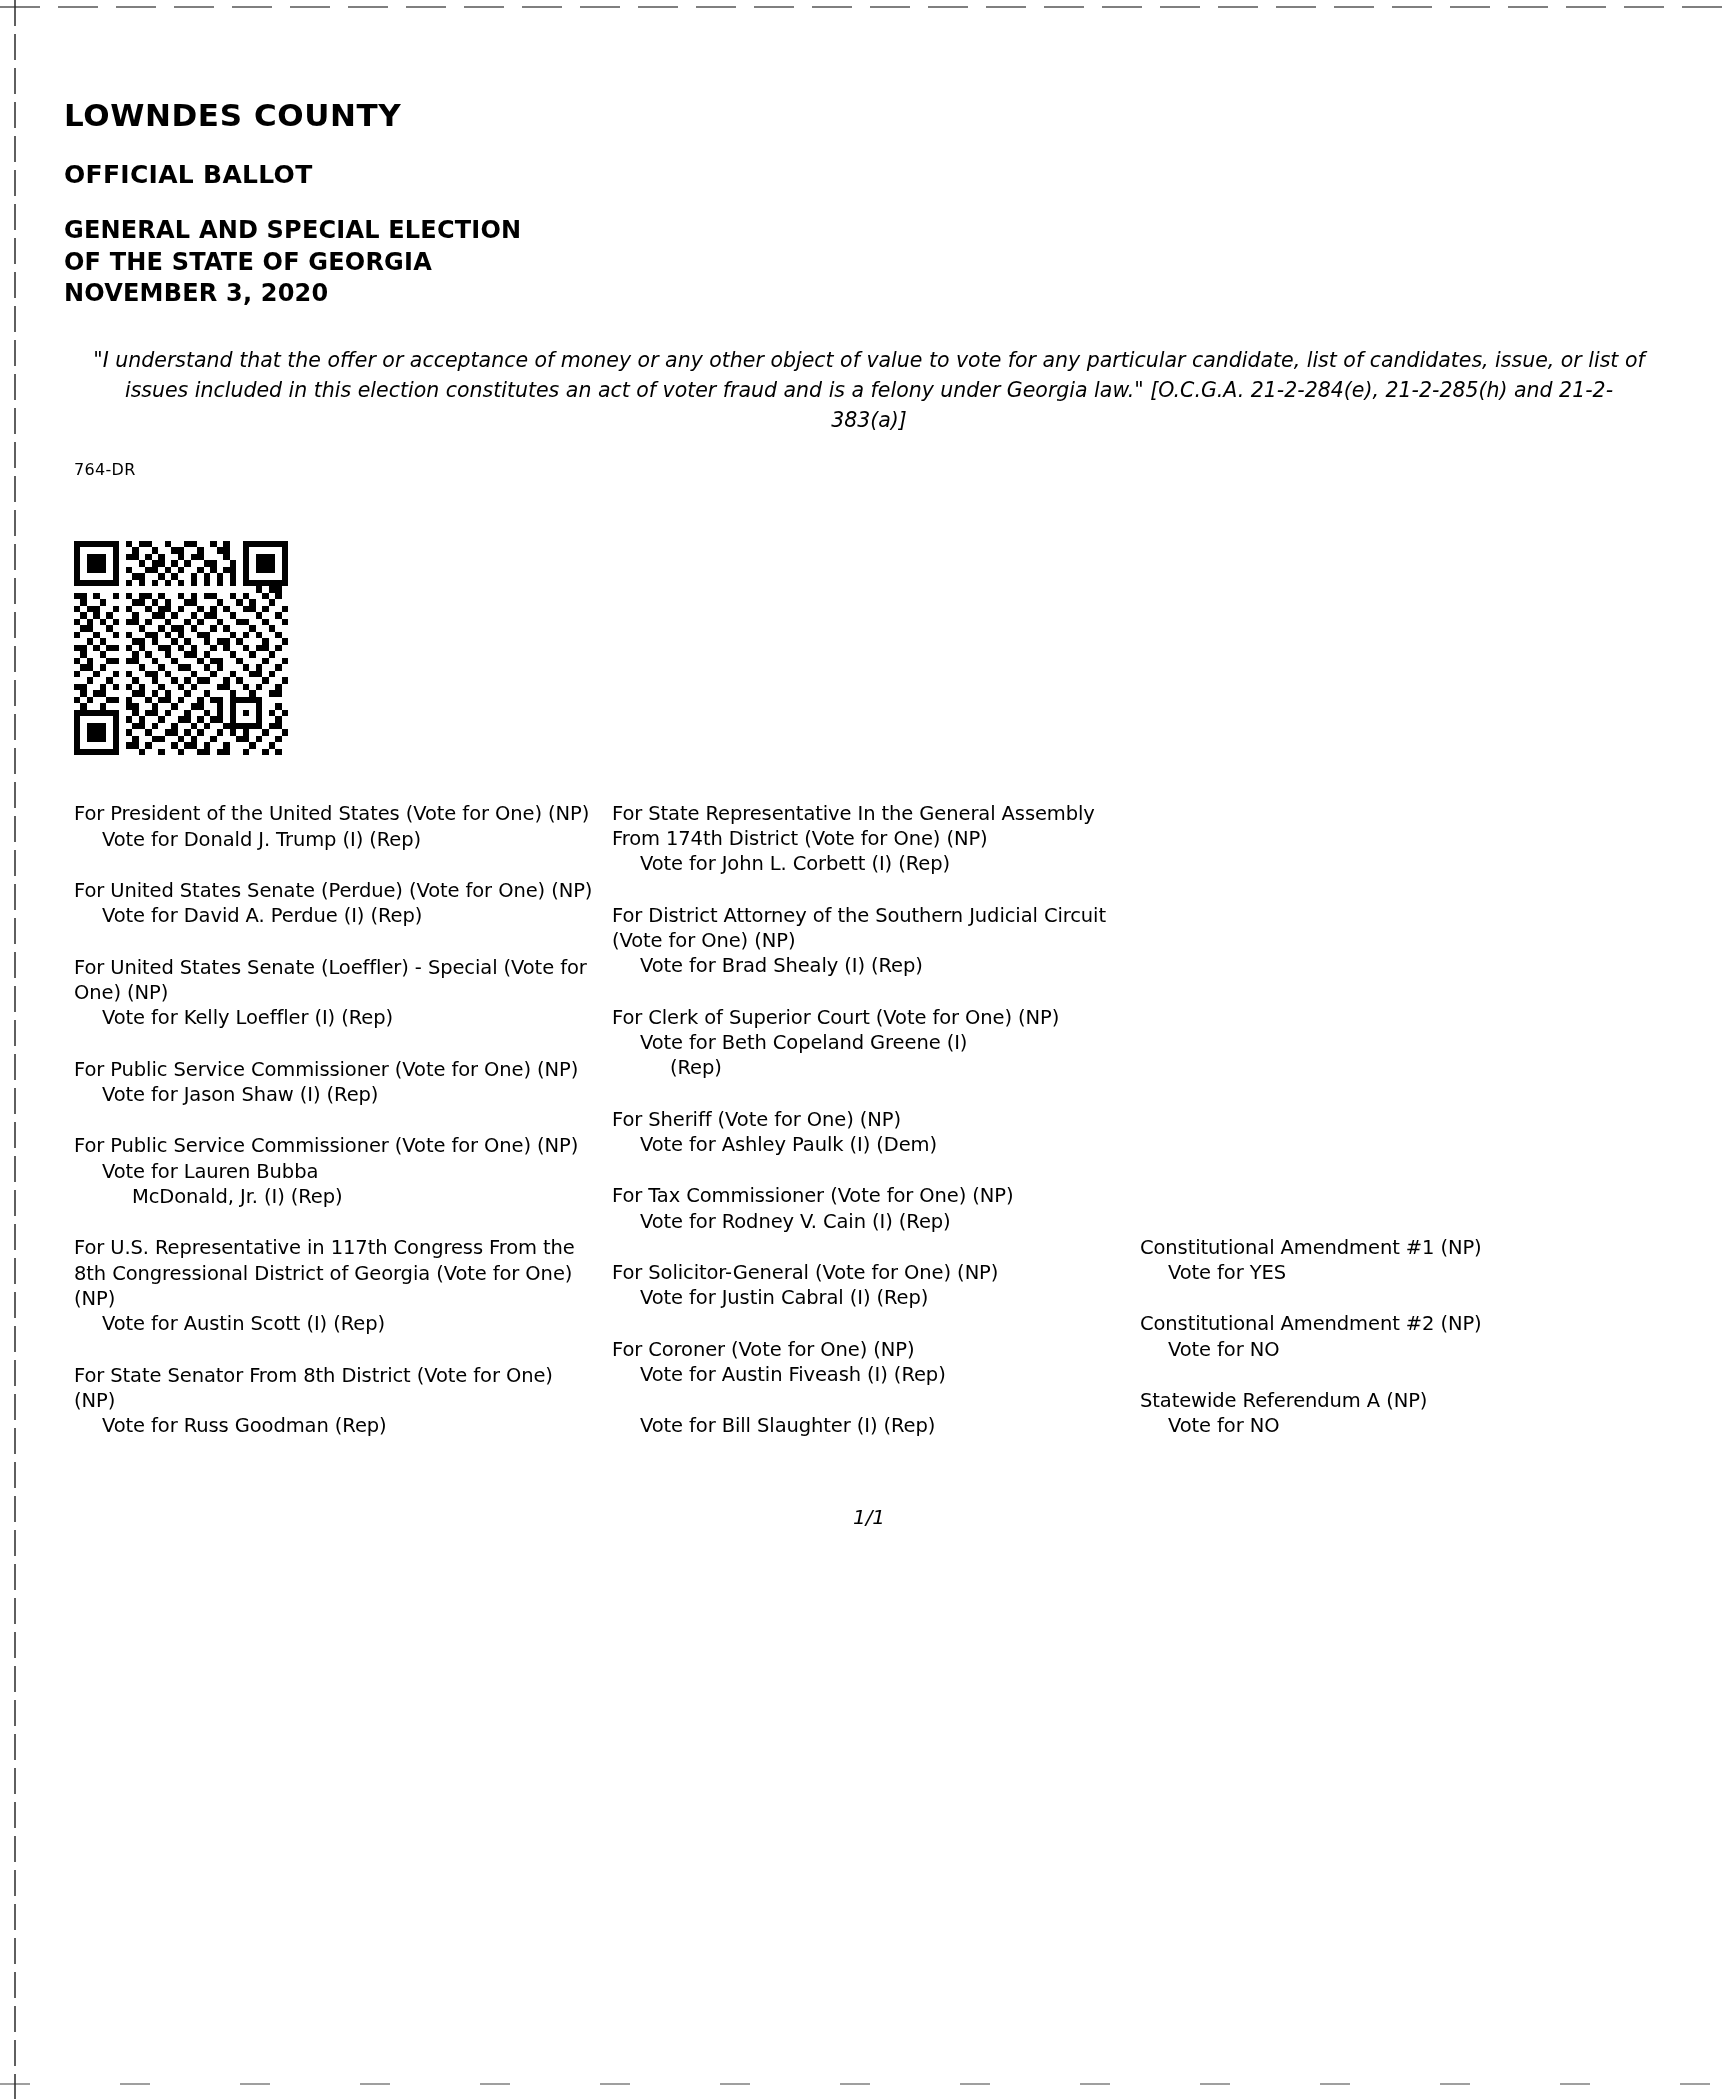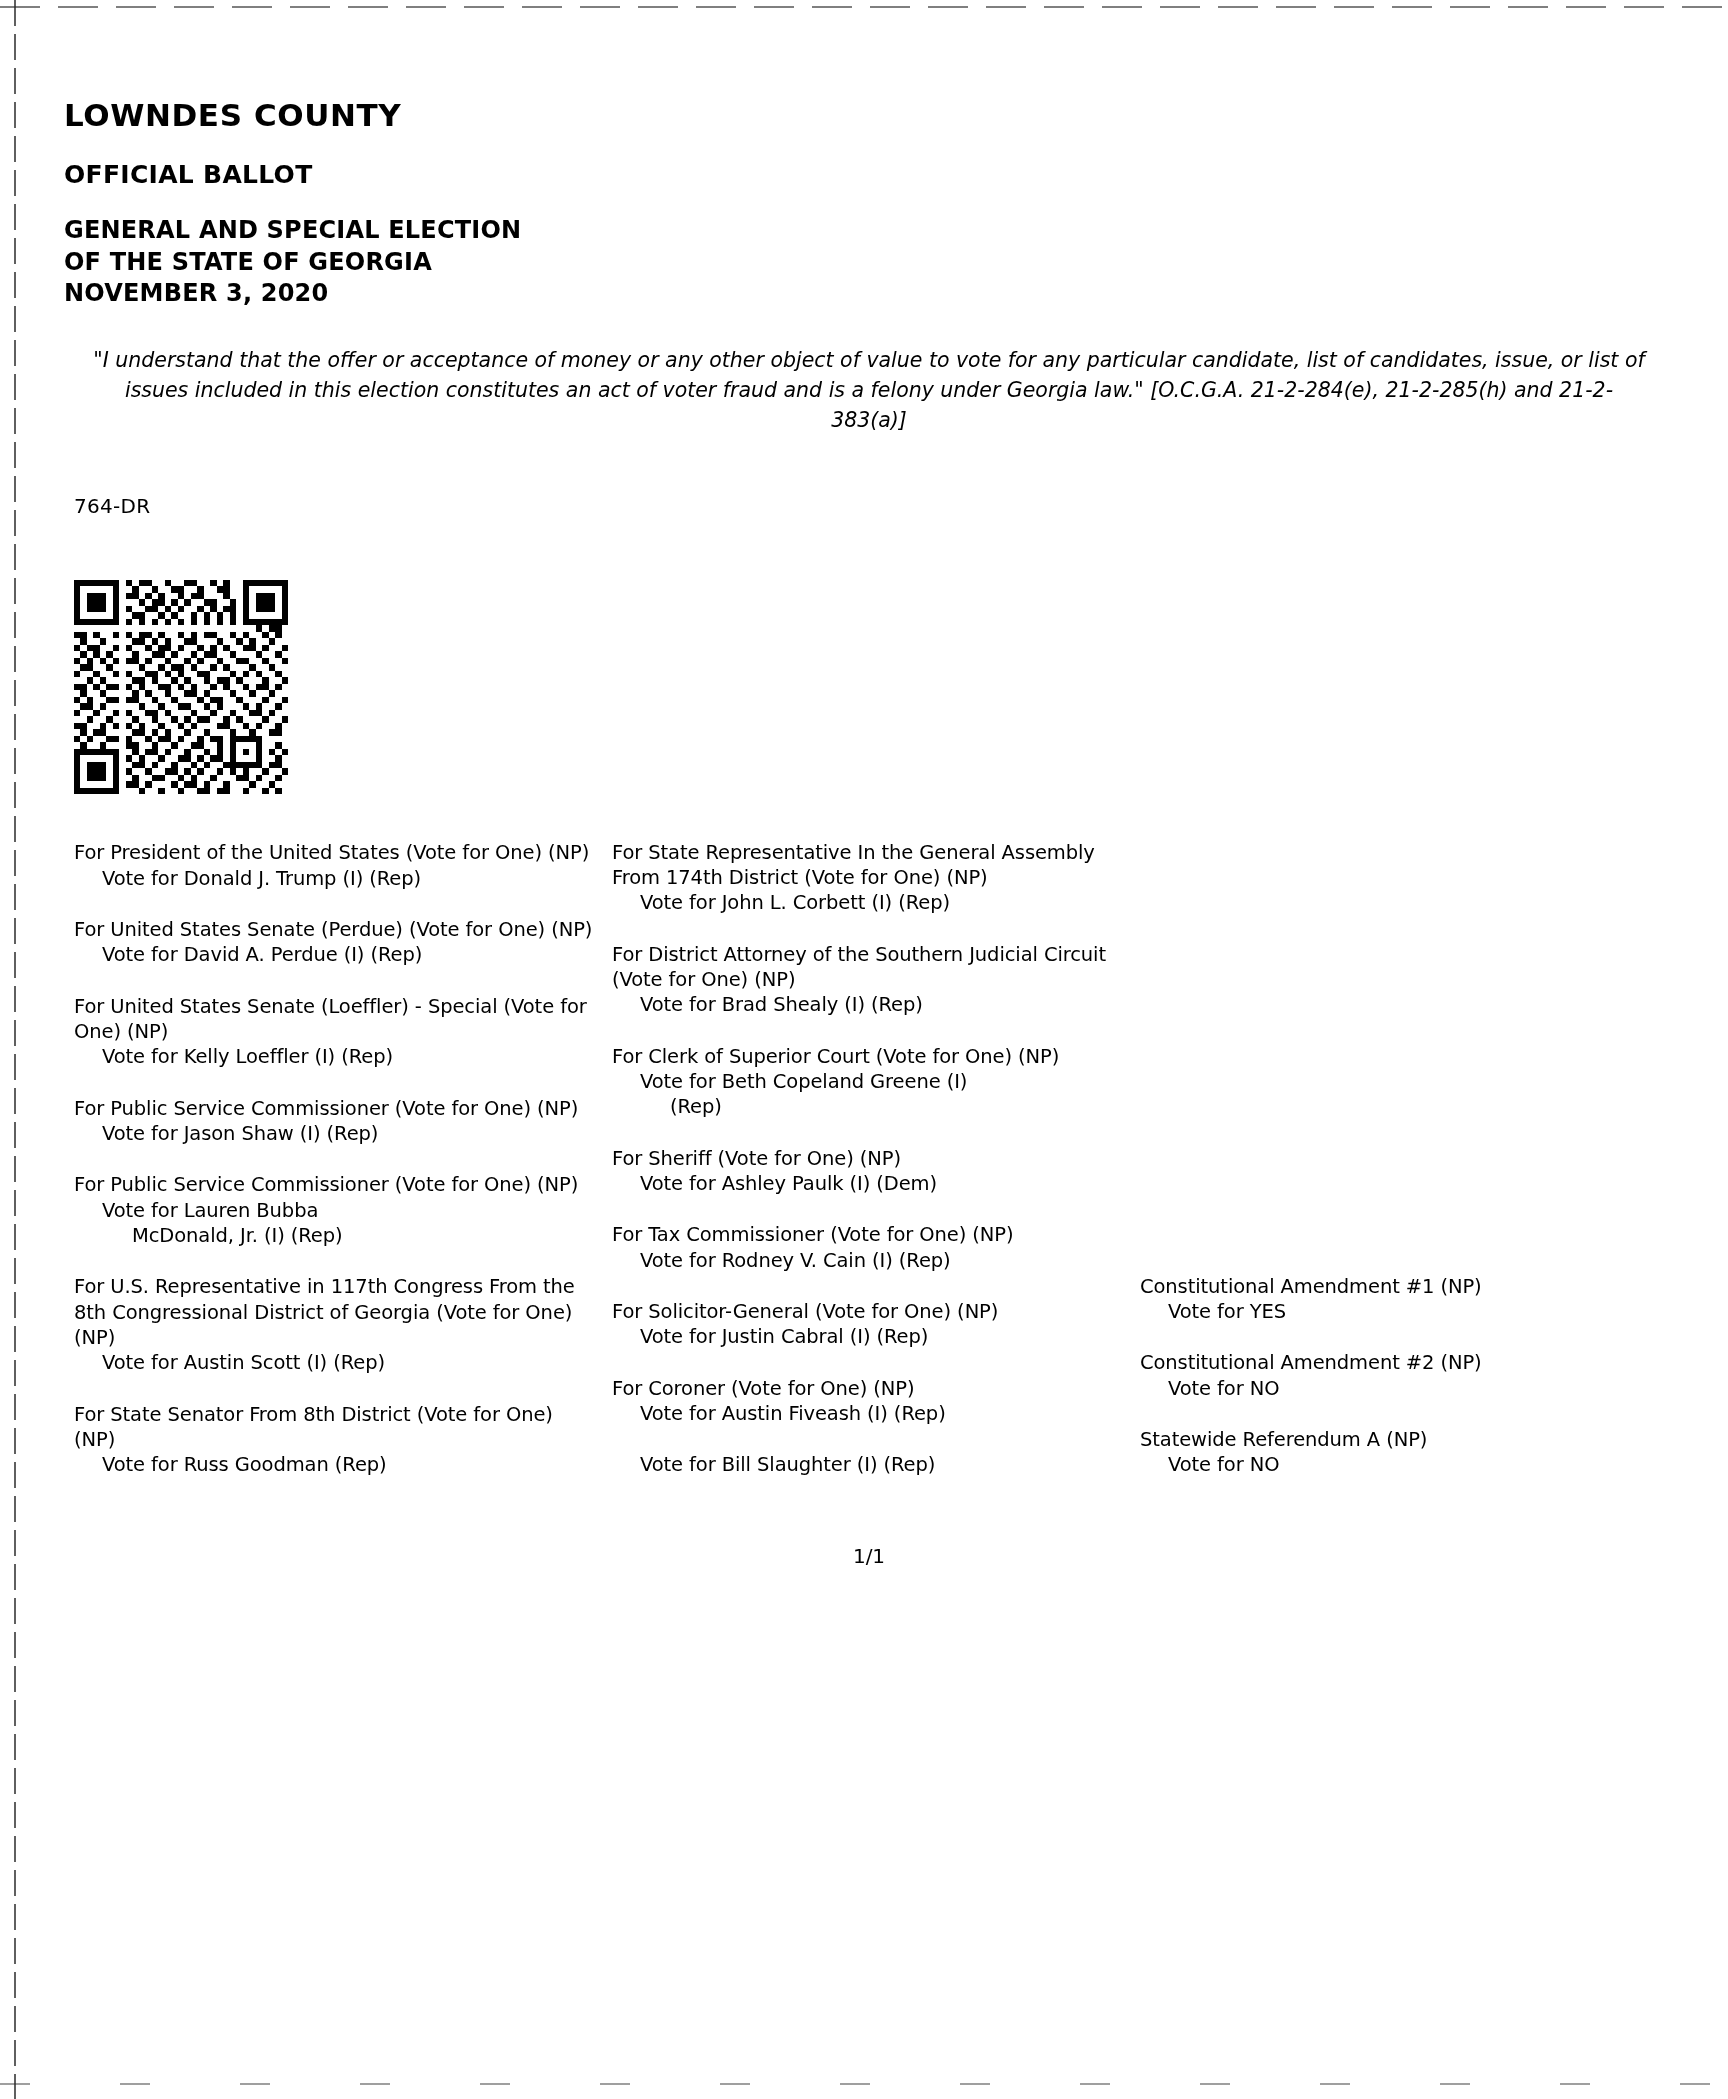--- a/index.html
+++ b/index.html
@@ -80,23 +80,23 @@
     margin-top: 36px;
     font-family: "DejaVu Sans", sans-serif;
     font-style: italic;
     font-size: 20.5px;
     line-height: 1.45;
     text-align: center;
     padding: 0 28px;
   }
 
   .ballot-id {
-    margin-top: 58px;
+    margin-top: 24px;
     margin-left: 10px;
-    font-size: 20px;
+    font-size: 16px;
     letter-spacing: .3px;
   }
 
   .qr-wrap {
     margin-top: 62px;
     margin-left: 10px;
   }
   .qr {
     width: 214px;
     height: 214px;
@@ -138,20 +138,21 @@
     display: block;
     padding-left: 30px;
   }
 
   .page-num {
     margin-top: 66px;
     text-align: center;
     font-size: 20px;
     width: 1590px;
     margin-left: 10px;
+    font-style: italic;
   }
 </style>
 </head>
 <body>
 
 <div class="page">
   <div class="edge-top"></div>
   <div class="edge-left"></div>
   <div class="edge-bottom"></div>
 

